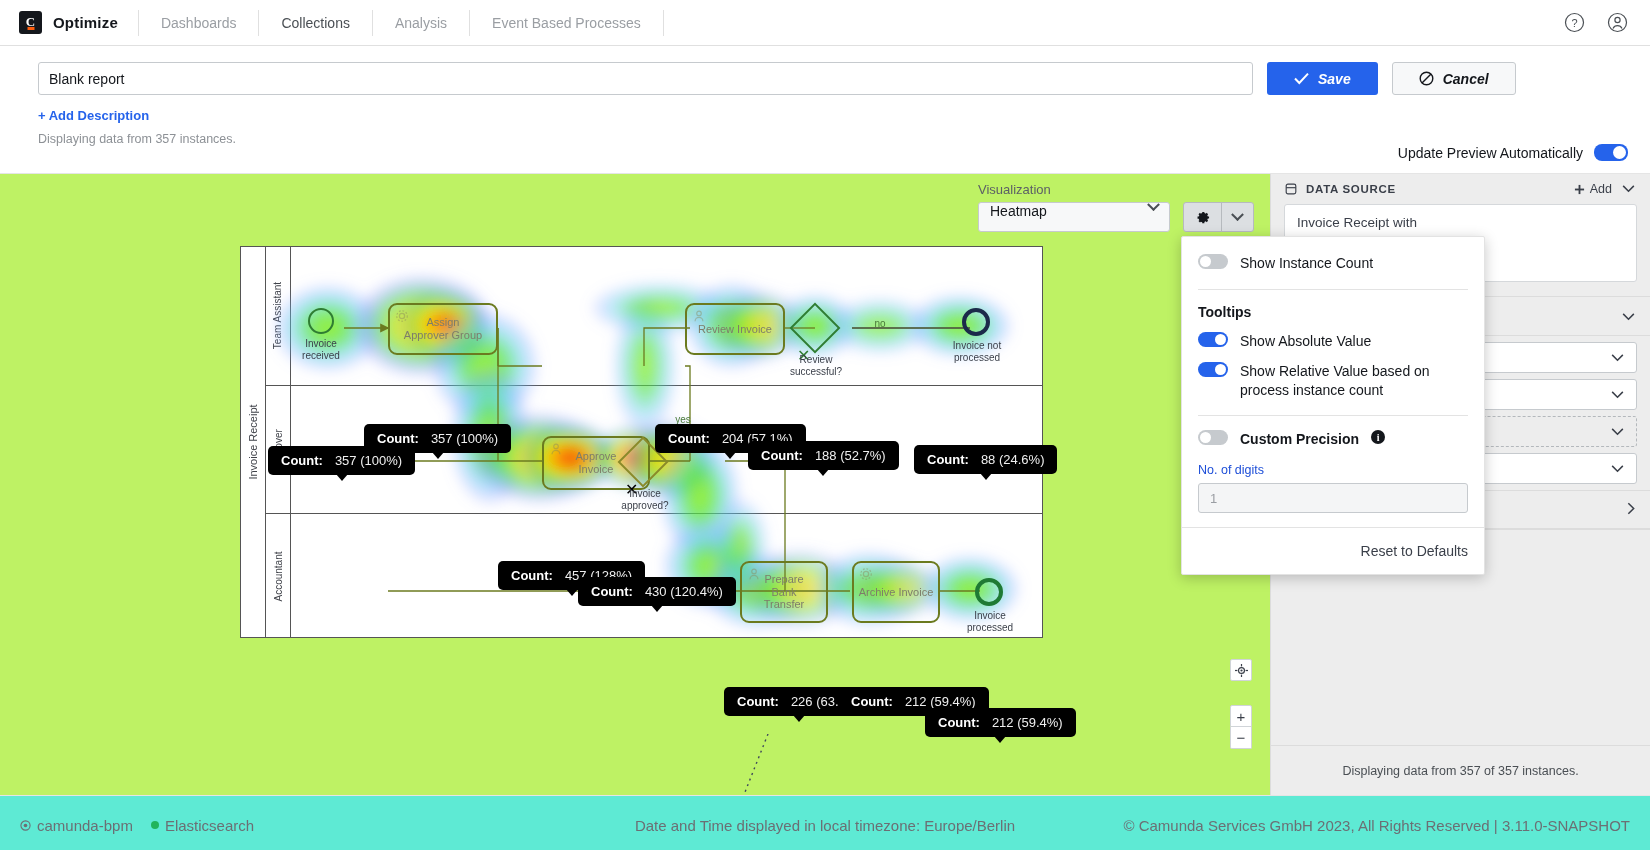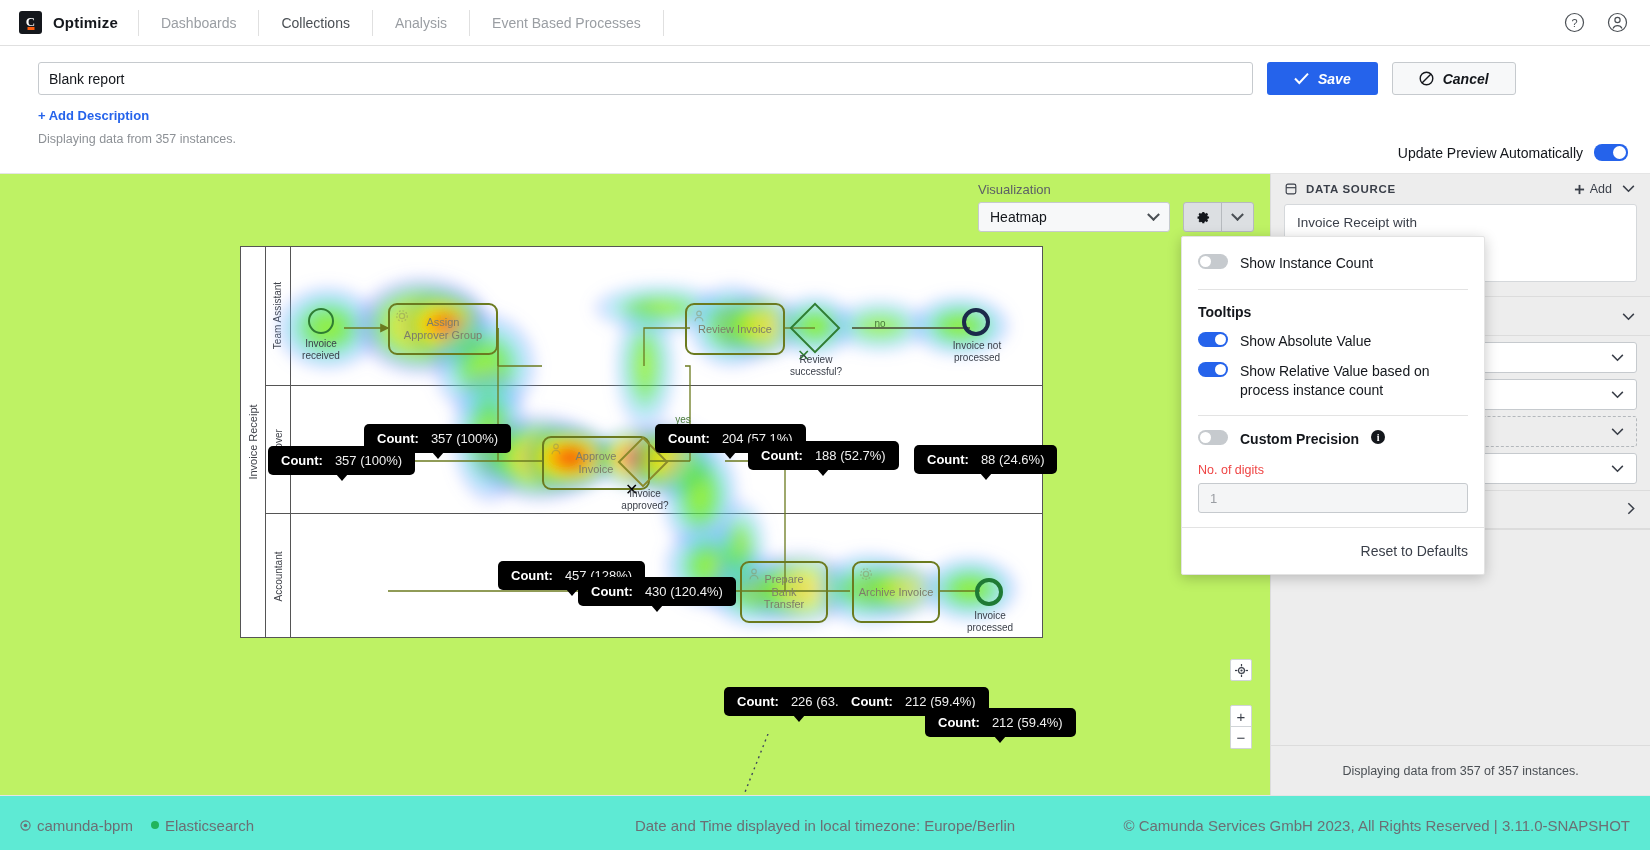--- a/index.html
+++ b/index.html
@@ -132,21 +132,21 @@
   }
   .viz-controls {
     position: absolute; top: 8px; left: 978px;
     display: flex; align-items: flex-end; gap: 13px;
     z-index: 30;
   }
   .viz-label { font-size: 13px; color: #5c6066; margin-bottom: 5px; display:block;}
   .select-box {
     width: 192px; height: 30px;
     background: #f7f8f9; border: 1px solid #c6cace; border-radius: 3px;
-    display: flex; align-items: center; justify-content: space-between;
+    display: flex; justify-content: space-between;
     padding: 0 11px; font-size: 14px; color: #14171c; cursor: pointer;
   }
   .gear-group {
     display: flex; height: 30px; border: 1px solid #b6babe; border-radius: 3px;
     background: #dcdfe2; overflow: hidden; cursor: pointer;
   }
   .gear-group .seg { display:flex; align-items:center; justify-content:center; padding: 0 11px; }
   .gear-group .seg + .seg { border-left: 1px solid #b6babe; }
 
   .chev { width: 9px; height: 9px; border-right: 2px solid #4a4f54; border-bottom: 2px solid #4a4f54;
@@ -283,21 +283,21 @@
     box-shadow: 0 3px 14px rgba(0,0,0,.22);
     border-radius: 2px;
     z-index: 60;
   }
   .pop-body { padding: 17px 16px 14px 16px; }
   .pop-row { display:flex; align-items: flex-start; gap: 12px; margin-bottom: 0; }
   .pop-row .lbl { font-size: 14px; color: #14171c; line-height: 1.33; }
   .pop-row .lbl.b { font-weight: bold; }
   .pop-hr { height:1px; background:#e3e3e3; margin: 16px 0 14px 16px; margin-right: 16px;}
   .pop-title { font-size: 14px; font-weight: bold; color:#14171c; margin-bottom: 12px; }
-  .pop-sub { font-size: 12.5px; color:#ef4444; margin: 14px 0 6px 0; }
+  .pop-sub { font-size: 12.5px; color:#1d4ed8; margin: 14px 0 6px 0; }
   .pop-input {
     height: 30px; background:#f4f5f6; border:1px solid #c6cace; border-radius:3px;
     display:flex; align-items:center; padding: 0 11px; font-size: 13px; color:#9a9ea3;
   }
   .pop-foot {
     border-top: 1px solid #e3e3e3;
     height: 47px; display:flex; align-items:center; justify-content:flex-end;
     padding-right: 16px;
   }
   .pop-reset { font-size: 14px; color:#3a3f49; cursor:pointer; }

